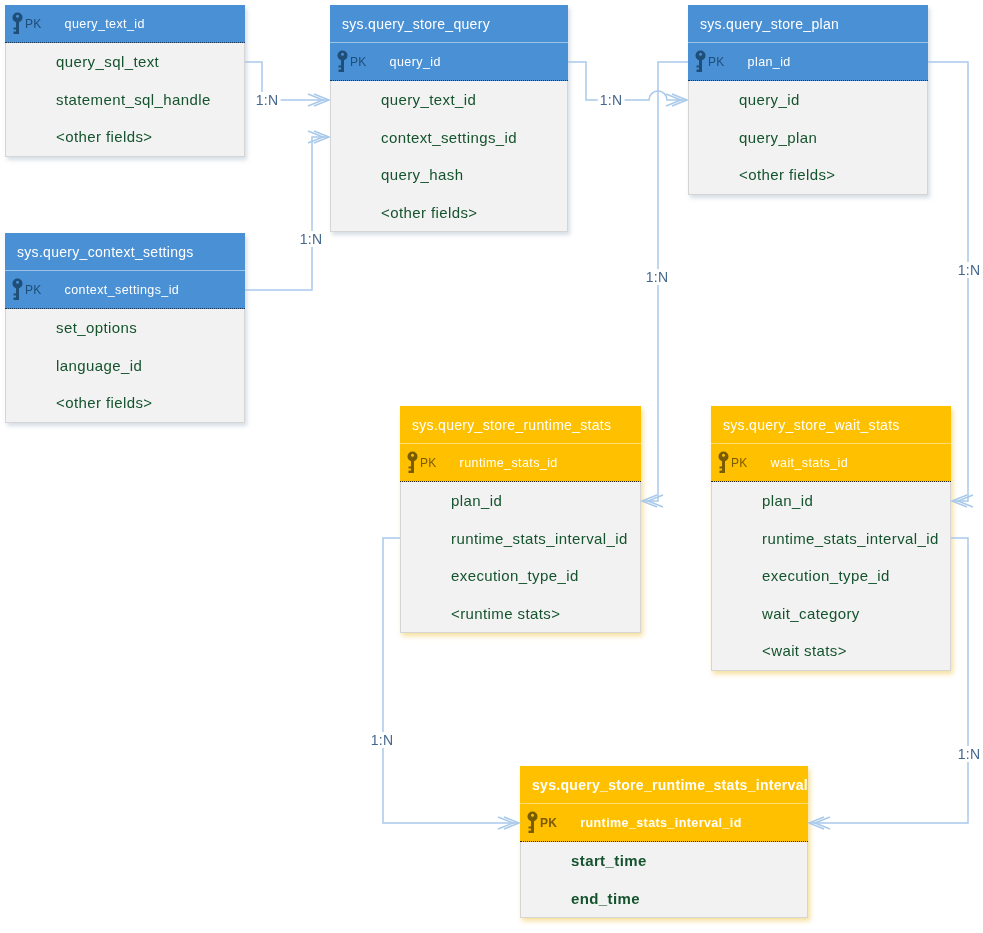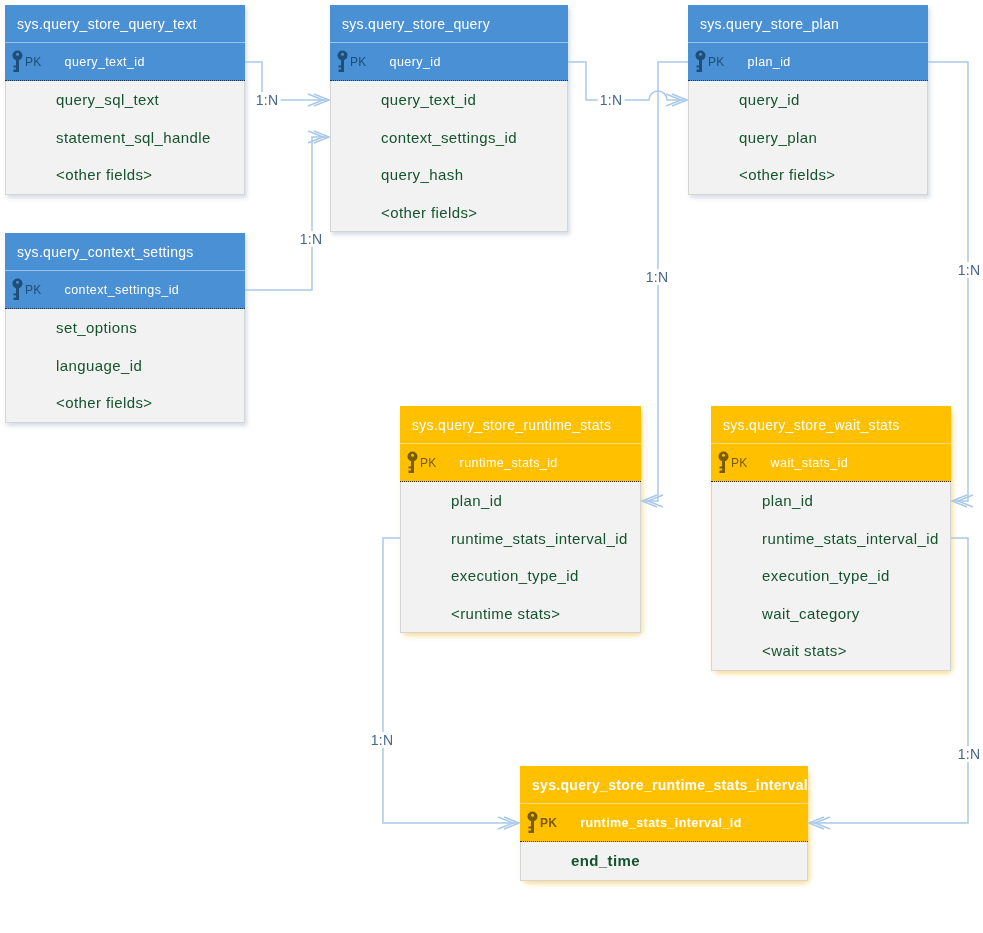--- a/index.html
+++ b/index.html
@@ -20,21 +20,21 @@
         color:#14532d;font-size:15px;letter-spacing:.4px;box-sizing:border-box;}
 
   .blue .thead,.blue .pkrow{background:#4a90d5;}
   .blue{box-shadow:2px 3px 4px rgba(110,135,160,.28);}
   .blue .pkrow{border-bottom:1.6px dotted #15375c;}
   .blue .pklabel{color:#1f4e79;}
   .blue .kbody{fill:#1f4e79;}
   .blue .khole{fill:#4a90d5;}
 
   .orange .thead,.orange .pkrow{background:#ffc000;}
-  .orange{box-shadow:2px 3px 5px rgba(235,185,30,.45);border-radius:7px;}
+  .orange{box-shadow:2px 3px 5px rgba(235,185,30,.45);}
   .orange .pkrow{border-bottom:1.6px dotted #2a2a2a;}
   .orange .pklabel{color:#7a5c00;}
   .orange .kbody{fill:#7a5c00;}
   .orange .khole{fill:#ffc000;}
 
   #t0{left:5px;  top:5px;  width:240px;}
   #t1{left:330px;top:5px;  width:238px;}
   #t2{left:688px;top:5px;  width:240px;}
   #t3{left:5px;  top:233px;width:240px;}
   #t4{left:400px;top:406px;width:241px;}
@@ -85,21 +85,20 @@
 
   <div class="clabel" style="left:267px;top:100px">1:N</div>
   <div class="clabel" style="left:311px;top:239px">1:N</div>
   <div class="clabel" style="left:611px;top:100px">1:N</div>
   <div class="clabel" style="left:657px;top:277px">1:N</div>
   <div class="clabel" style="left:969px;top:270px">1:N</div>
   <div class="clabel" style="left:382px;top:740px">1:N</div>
   <div class="clabel" style="left:969px;top:754px">1:N</div>
 
   <div class="table blue" id="t0">
-    <div class="thead">sys.query_store_query_text</div>
     <div class="pkrow">
       <svg class="key" viewBox="0 0 12 24">
         <circle class="kbody" cx="5.5" cy="5.5" r="5"></circle>
           <circle class="khole" cx="5.5" cy="4.2" r="1.5"></circle>
         <path class="kbody" d="M4 9 h3 v13 h-3 z M1.5 15.5 h2.6 v2 h-2.6 z M1.5 19.5 h2.6 v2.5 h-2.6 z"></path>
       </svg>
       <span class="pklabel">PK</span>
       <span class="pkfield">query_text_id</span>
     </div>
     <div class="tbody">
@@ -208,17 +207,18 @@
     <div class="pkrow">
       <svg class="key" viewBox="0 0 12 24">
         <circle class="kbody" cx="5.5" cy="5.5" r="5"></circle>
           <circle class="khole" cx="5.5" cy="4.2" r="1.5"></circle>
         <path class="kbody" d="M4 9 h3 v13 h-3 z M1.5 15.5 h2.6 v2 h-2.6 z M1.5 19.5 h2.6 v2.5 h-2.6 z"></path>
       </svg>
       <span class="pklabel">PK</span>
       <span class="pkfield">runtime_stats_interval_id</span>
     </div>
     <div class="tbody">
+      <div class="frow">start_time</div>
       <div class="frow">end_time</div>
     </div>
   </div>
 
 </div>
 
 </body></html>

